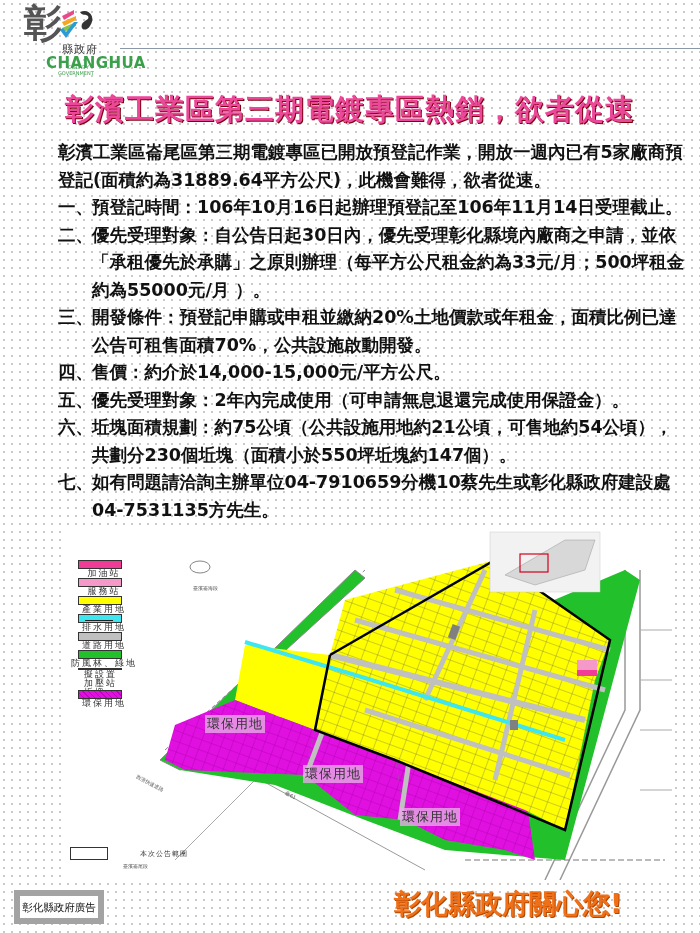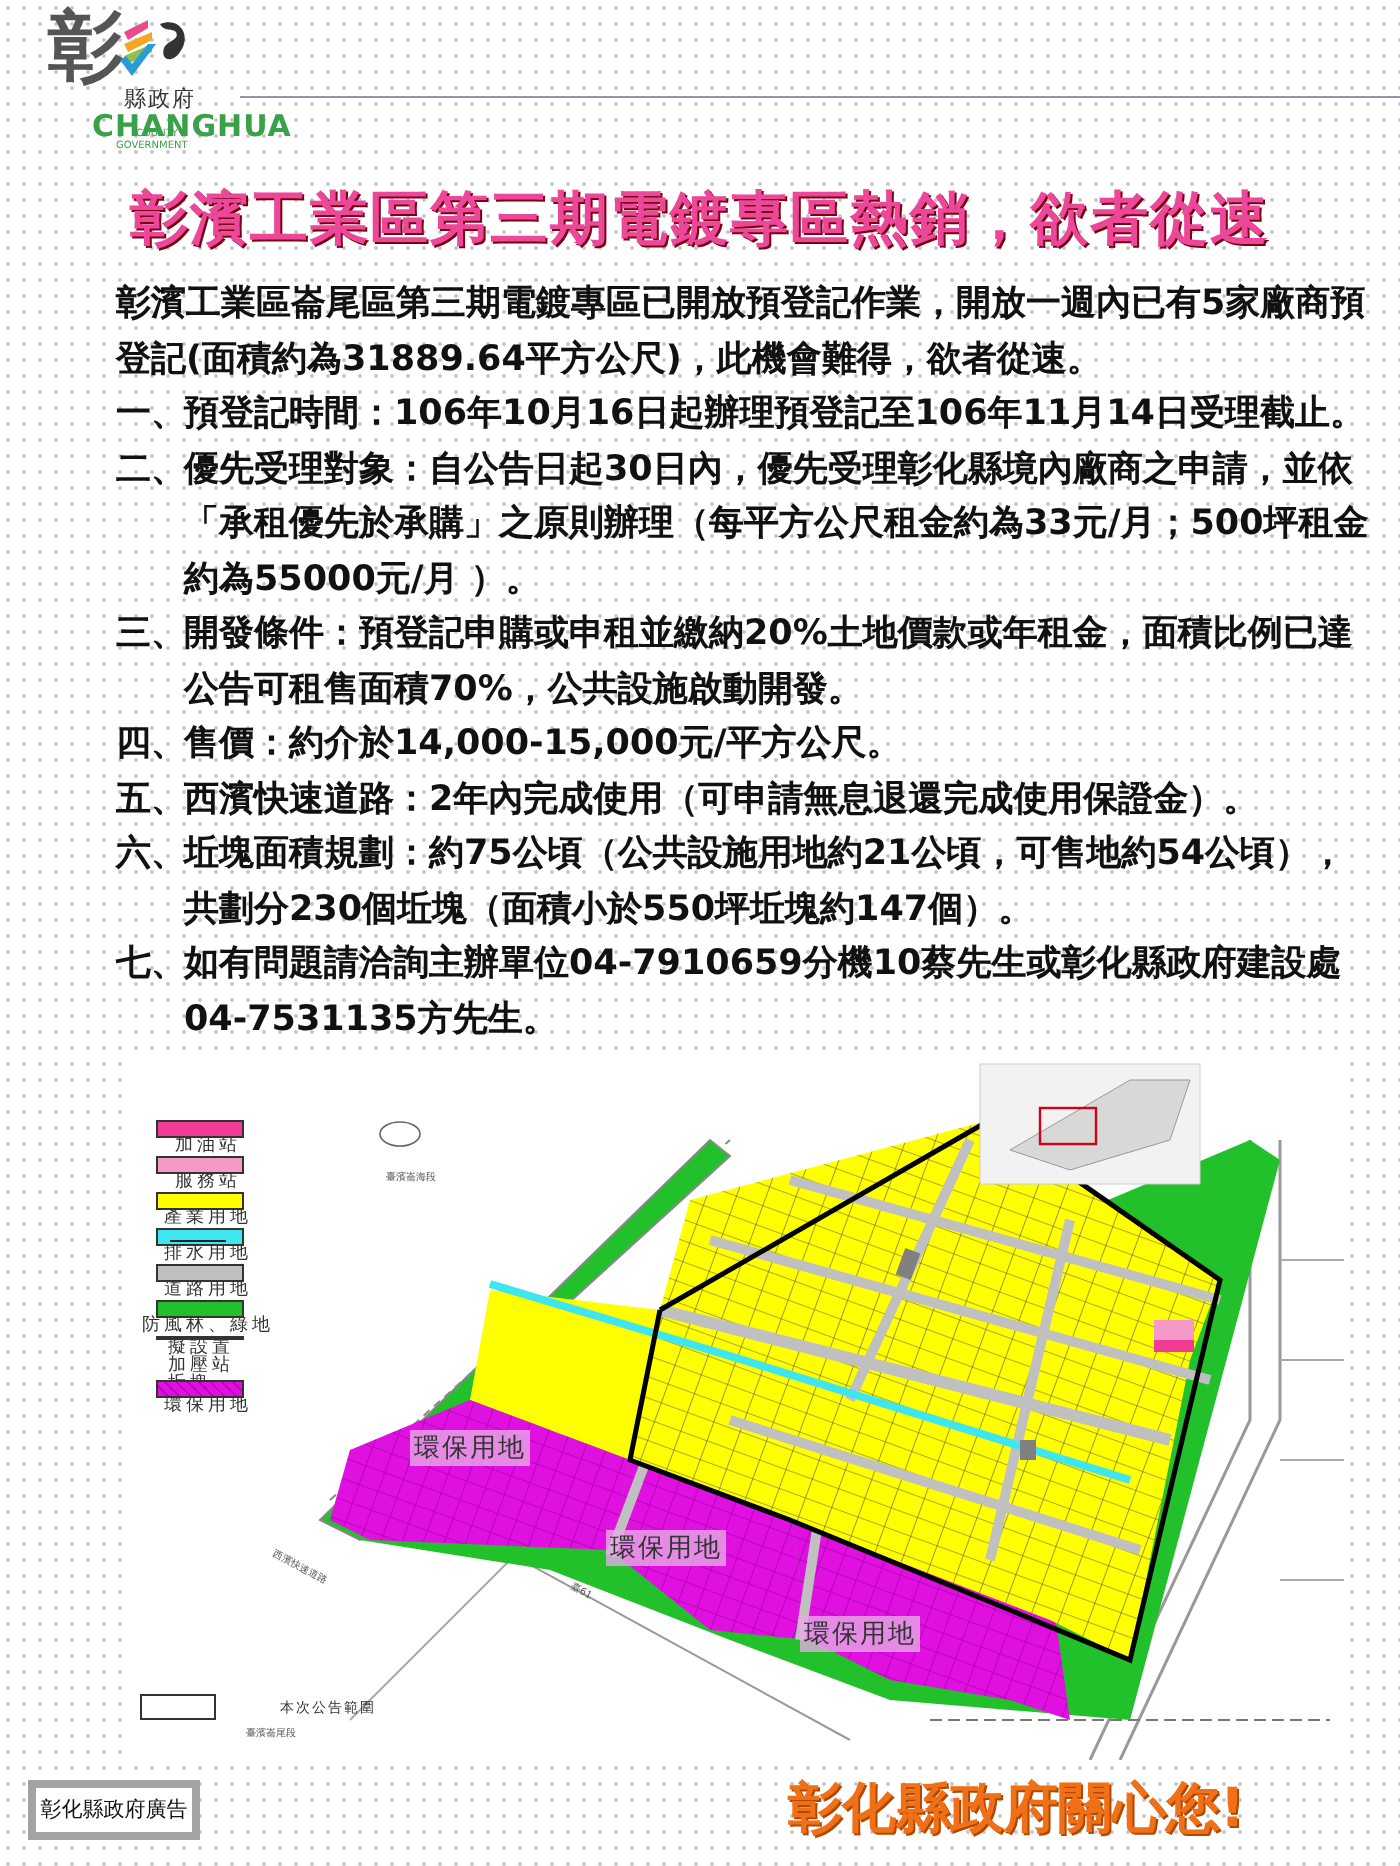--- a/index.html
+++ b/index.html
@@ -45,21 +45,21 @@
   .swatch { width:42px; height:13px; border:1px solid #333; margin-right:8px; position:relative; }
   .legend-label { font-family:"DejaVu Serif", serif; font-size:9px; color:#333; letter-spacing:2px; line-height:9px; }
   .scope-legend { position:absolute; left:5px; top:317px; display:flex; align-items:center;gap:24px; }
   .scope-box { width:36px; height:11px; border:1px solid #333; background:#fff; margin-right:8px; }
   .scope-label { font-family:"DejaVu Serif", serif; font-size:7px; color:#333; letter-spacing:1px; }
   .map-caption { position:absolute; left:0; width:607px; top:336px; text-align:center; font-family:"DejaVu Serif", serif; font-size:9px; color:#333; letter-spacing:2px; }
   .zone-label { position:absolute; font-family:"DejaVu Serif", serif; font-size:13px; color:#333; background:rgba(230,170,230,0.8); padding:0 2px; letter-spacing:1px; }
   .tiny-road { position:absolute; font-size:5px; color:#555; }
 
   .ad-box {
-    position:absolute; left:14px; top:890px; width:78px; height:22px; border:4px solid #a3a3a3;
+    position:absolute; left:14px; top:890px; width:78px; height:22px; border:6px solid #a3a3a3;
     background:#fff; font-size:10.5px; line-height:22px; text-align:center; color:#111;
   }
   .slogan {
     position:absolute; left:394px; top:886px; font-size:27px; font-weight:bold; color:#f07018;
     letter-spacing:0px; text-shadow: 1px 1px 0 #b04800; white-space:nowrap;
   }
 </style>
 </head>
 <body>
 
@@ -94,21 +94,21 @@
   <div class="item">
     <span class="num">三、</span>
     <span class="txt">開發條件：預登記申購或申租並繳納20%土地價款或年租金，面積比例已達公告可租售面積70%，公共設施啟動開發。</span>
   </div>
   <div class="item">
     <span class="num">四、</span>
     <span class="txt">售價：約介於14,000-15,000元/平方公尺。</span>
   </div>
   <div class="item">
     <span class="num">五、</span>
-    <span class="txt">西濱快速道路：2年內完成使用（可申請無息退還完成使用保證金）。</span>
+    <span class="txt">優先受理對象：2年內完成使用（可申請無息退還完成使用保證金）。</span>
   </div>
   <div class="item">
     <span class="num">六、</span>
     <span class="txt">坵塊面積規劃：約75公頃（公共設施用地約21公頃，可售地約54公頃），共劃分230個坵塊（面積小於550坪坵塊約147個）。</span>
   </div>
   <div class="item">
     <span class="num">七、</span>
     <span class="txt">如有問題請洽詢主辦單位04-7910659分機10蔡先生或彰化縣政府建設處04-7531135方先生。</span>
   </div>
 </div>

